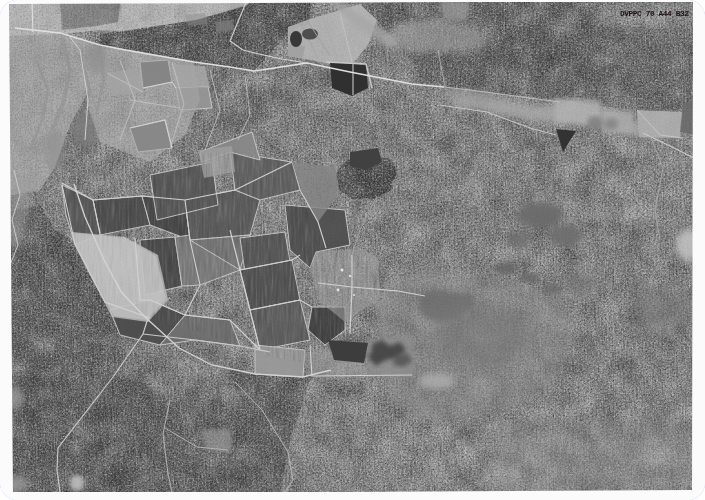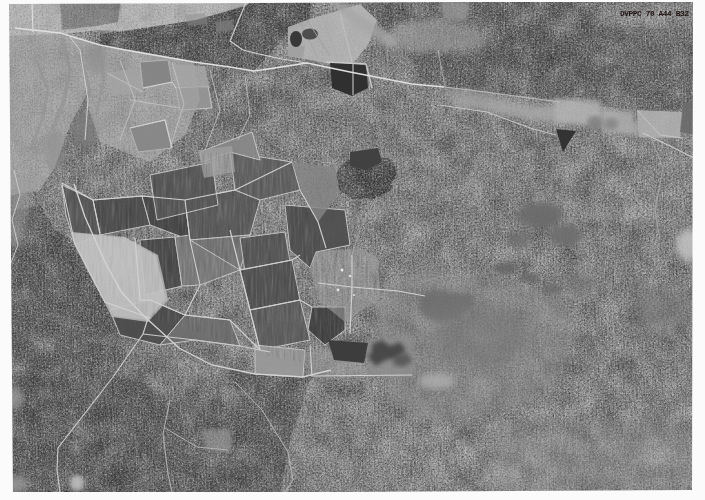--- a/index.html
+++ b/index.html
@@ -1,16 +1,16 @@
 <!DOCTYPE html>
 <html><head>
 <meta charset="utf-8">
 <style>
   html,body{margin:0;padding:0;background:#ffffff;}
-  #wrap{width:705px;height:500px;position:relative;overflow:hidden;background:#3b82f6;}
+  #wrap{width:705px;height:500px;position:relative;overflow:hidden;background:#3b82f6;border-radius:17px;}
   svg{display:block}
 </style>
 </head>
 <body>
 <div id="wrap">
 <svg width="705" height="500" viewBox="0 0 705 500" xmlns="http://www.w3.org/2000/svg">
 <defs>
   <clipPath id="photo">
           <rect x="8" y="2" width="686" height="490"></rect>
         </clipPath>

